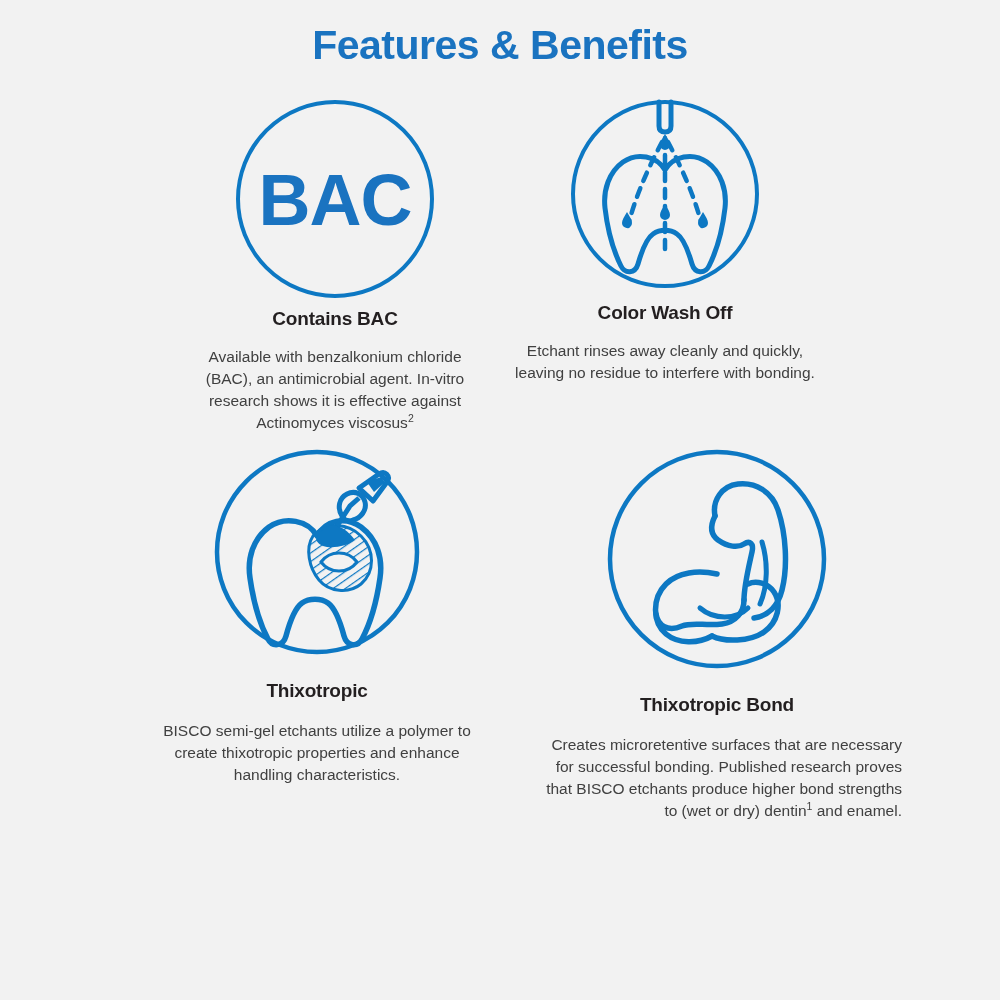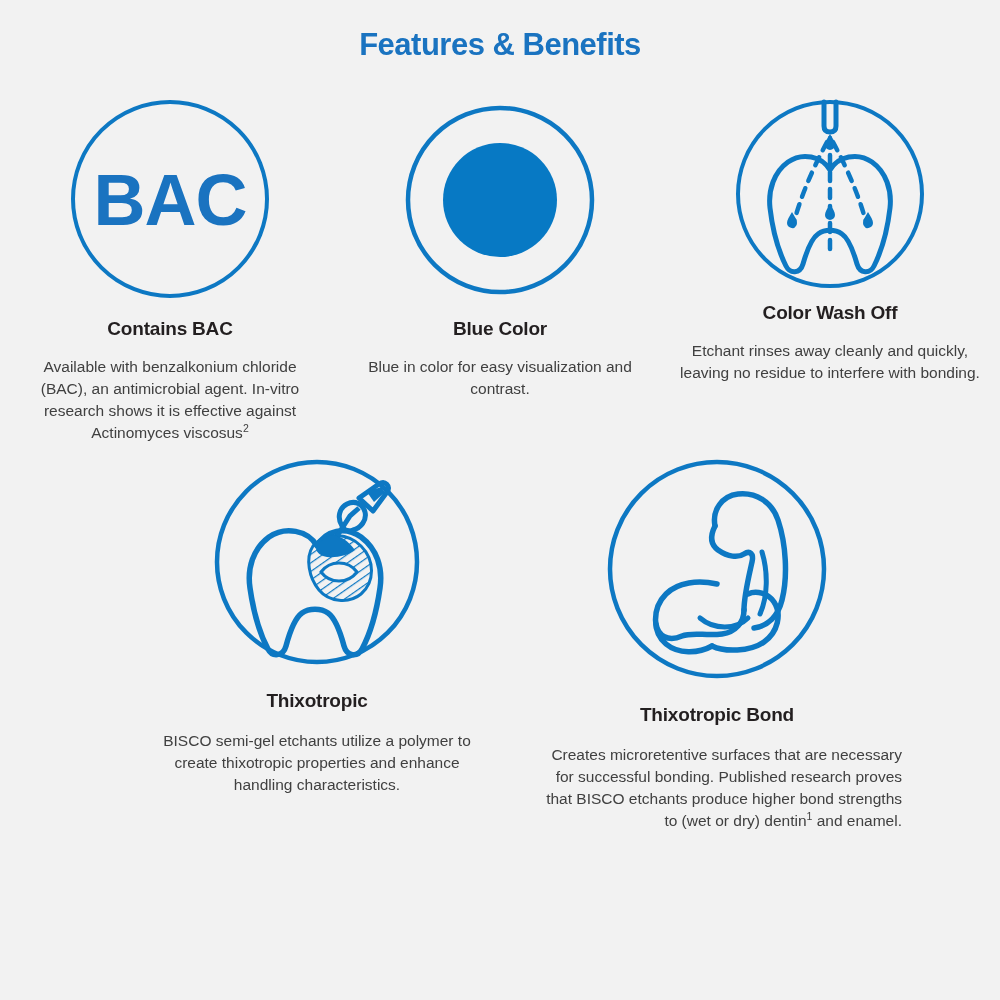--- a/index.html
+++ b/index.html
@@ -15,21 +15,21 @@
     position: relative;
   }
   .page {
     width: 1000px;
     height: 1000px;
     position: relative;
   }
   .page-title {
     text-align: center;
     color: #1a73c0;
-    font-size: 31px;
+    font-size: 41px;
     font-weight: bold;
     letter-spacing: -0.5px;
     margin: 0;
     padding-top: 20px;
     height: 56px;
     line-height: 50px;
   }
 
   .row {
     display: flex;
@@ -69,21 +69,21 @@
     margin-top: 14px;
   }
   .feature-desc sup {
     font-size: 10.5px;
     vertical-align: super;
     line-height: 0;
   }
 
   
   .f-bac      { width: 330px; }
-  .f-bac .feature-title { margin-top: 10px; }
+  .f-bac .feature-title { margin-top: 0; }
   .f-bac .feature-desc  { width: 300px; margin-top: 16px; }
 
   .f-blue     { width: 330px; padding-top: 6px; }
   .f-blue .feature-title { margin-top: 14px; }
   .f-blue .feature-desc  { width: 310px; margin-top: 16px; }
 
   .f-wash     { width: 330px; }
   .f-wash .feature-title { margin-top: 4px; }
   .f-wash .feature-desc  { width: 300px; margin-top: 16px; }
 
@@ -119,32 +119,20 @@
           <circle cx="105" cy="105" r="97" fill="none" stroke="#0d78c3" stroke-width="4"></circle>
           <text class="bac-text" x="105" y="131" text-anchor="middle">BAC</text>
         </svg>
       </div>
       <div class="feature-title">Contains BAC</div>
       <div class="feature-desc">
         <span>Available with benzalkonium chloride (BAC), an antimicrobial agent. In-vitro research shows it is effective against Actinomyces viscosus</span><sup>2</sup><span></span>
       </div>
     </div>
 
-    <div class="feature f-blue">
-      <div class="feature-icon">
-        <svg width="200" height="200" viewBox="0 0 200 200" aria-hidden="true">
-          <circle cx="100" cy="100" r="92" fill="none" stroke="#0d78c3" stroke-width="4.5"></circle>
-          <circle cx="100" cy="100" r="57" fill="#0779c4"></circle>
-        </svg>
-      </div>
-      <div class="feature-title">Blue Color</div>
-      <div class="feature-desc">
-        <span>Blue in color for easy visualization and contrast.</span><sup></sup><span></span>
-      </div>
-    </div>
 
     <div class="feature f-wash">
       <div class="feature-icon">
         <svg width="200" height="200" viewBox="0 0 200 200" aria-hidden="true">
           <circle cx="100" cy="100" r="92" fill="none" stroke="#0d78c3" stroke-width="4"></circle>
 
           <path d="M94 8 L94 32 Q94 38 100 38 Q106 38 106 32 L106 8" fill="none" stroke="#0d78c3" stroke-width="5" stroke-linecap="round"></path>
 
           <path d="M100 44 L100 160" fill="none" stroke="#0d78c3" stroke-width="4.5" stroke-dasharray="9 8" stroke-linecap="round"></path>
 

